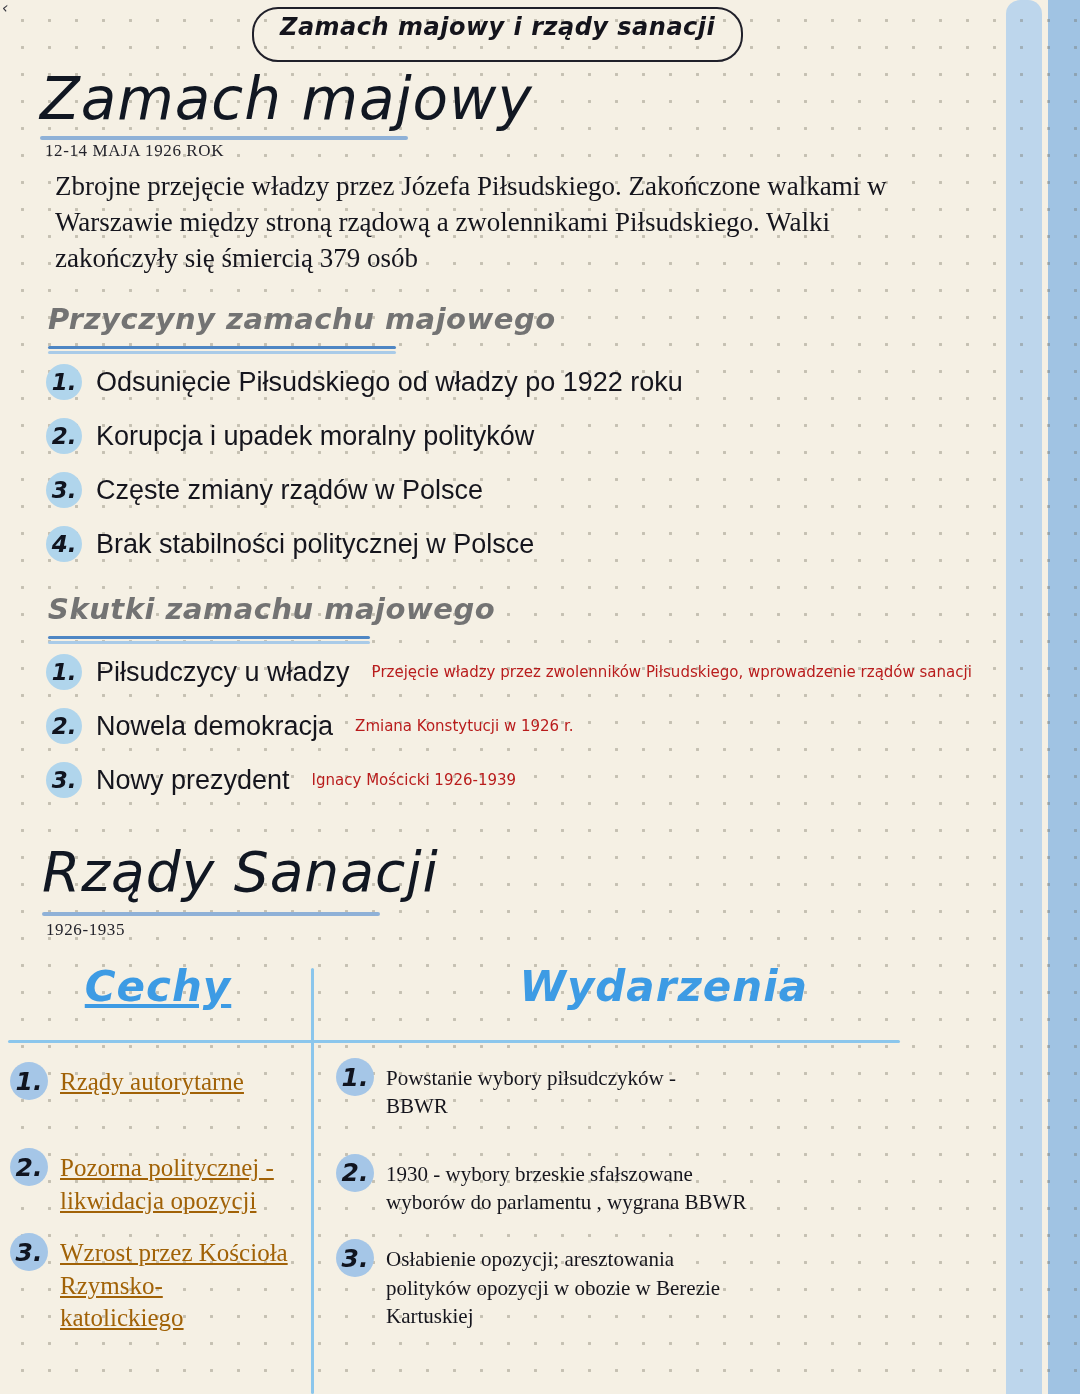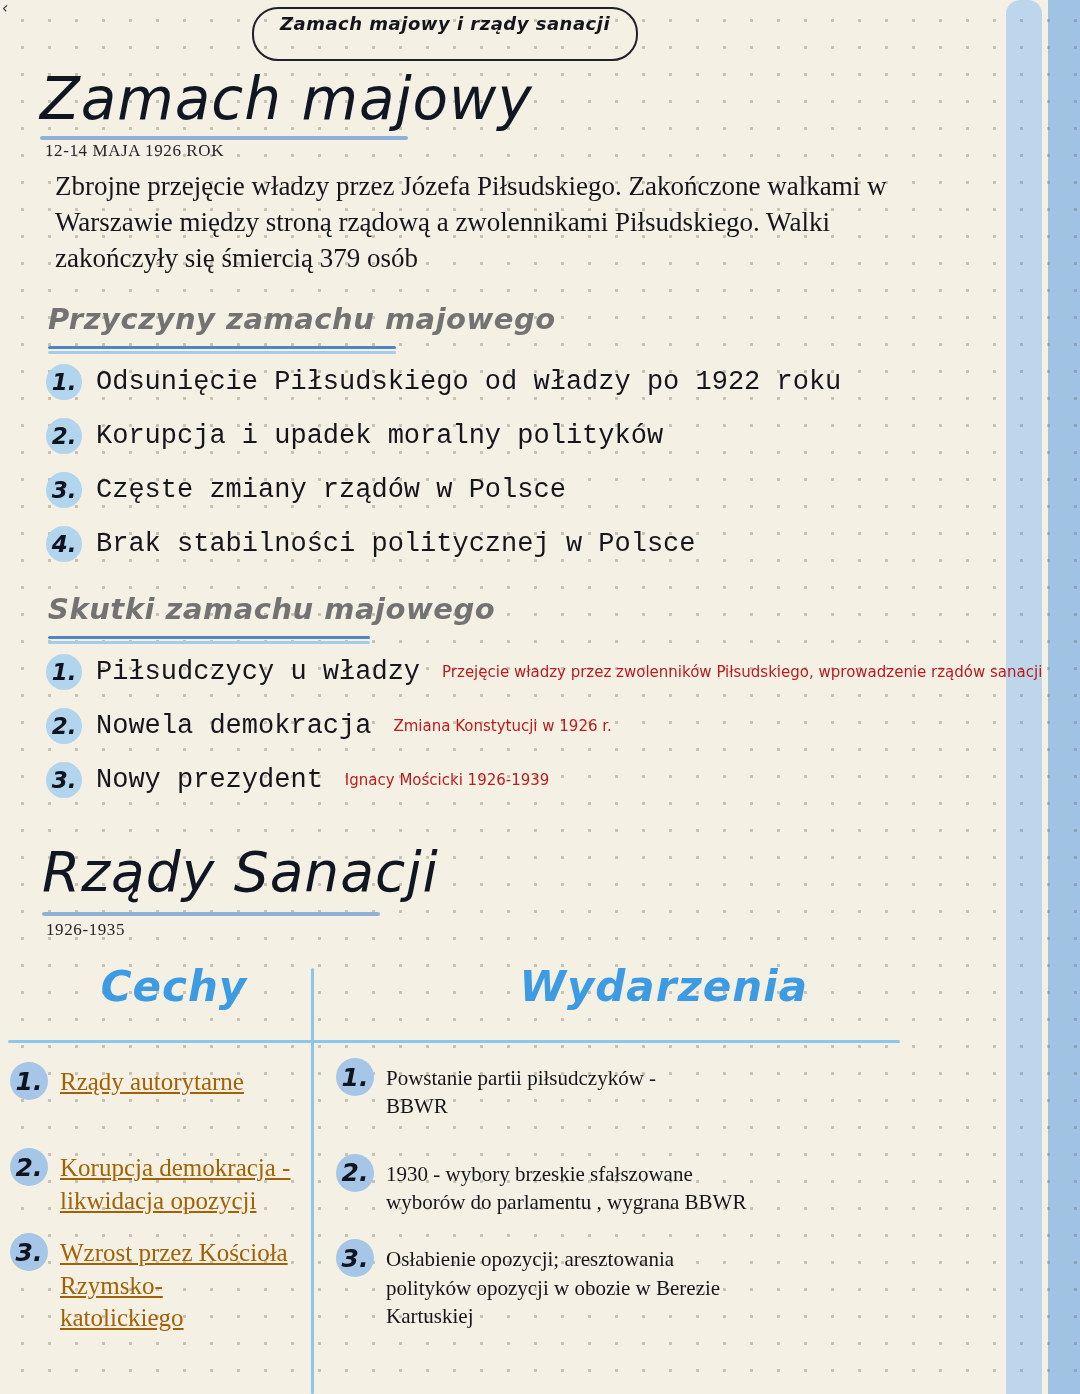--- a/index.html
+++ b/index.html
@@ -25,23 +25,23 @@
 
   .content { position:absolute; inset:0; z-index:2; }
 
   .hand { font-family:"DejaVu Sans", sans-serif; font-style:italic; }
 
   .corner-mark { position:absolute; left:2px; top:-2px; font-size:16px; color:#3a3a42; }
 
   .badge {
     position:absolute; left:252px; top:7px;
     border:2.5px solid #20202a; border-radius:26px;
-    padding:4px 26px 25px;
+    padding:4px 26px 19px;
     font-family:"DejaVu Sans", sans-serif; font-style:italic; font-weight:bold;
-    font-size:18px; color:#14141c; letter-spacing:0.5px;
+    font-size:24px; color:#14141c; letter-spacing:0.5px;
     background:transparent;
   }
 
   .h1, .h2 {
     position:absolute;
     font-family:"DejaVu Sans", sans-serif; font-style:italic; font-weight:normal;
     color:#111722; letter-spacing:1px; line-height:1;
   }
   .h1 { left:40px; top:70px; font-size:58px; }
   .h2 { left:42px; top:845px; font-size:55px; }
@@ -78,36 +78,36 @@
   .r1 { top:364px; } .r2 { top:418px; } .r3 { top:472px; } .r4 { top:526px; }
   .e1 { top:654px; } .e2 { top:708px; } .e3 { top:762px; }
 
   .num {
     width:36px; height:36px; flex:0 0 36px; border-radius:50%;
     background:#b0d5ec; color:#10141f;
     display:flex; align-items:center; justify-content:center;
     font-family:"DejaVu Sans", sans-serif; font-style:italic; font-weight:bold;
     font-size:23px;
   }
-  .row .txt { font-size:27px; color:#15151d; font-family:Liberation Mono, monospace; }
+  .row .txt { font-size:27px; color:#15151d; font-family:Liberation Sans, sans-serif; }
   .note {
     font-family:"DejaVu Sans", sans-serif; 
     font-size:15px; color:#b91c1c; margin-left:8px; white-space:nowrap;
   }
 
   
   .table { position:absolute; left:8px; top:958px; width:892px; height:436px; }
   .v-line { position:absolute; left:303px; top:10px; width:3px; height:426px; background:#8bc6ec; border-radius:2px; }
   .h-line { position:absolute; left:0; top:82px; width:100%; height:3px; background:#8bc6ec; border-radius:2px; }
   .col-h {
     position:absolute; top:4px;
     font-family:"DejaVu Sans", sans-serif; font-style:italic; font-weight:bold;
     font-size:42px; color:#3d9be4; text-align:center; letter-spacing:1px;
   }
-  .col-h.cechy { left:16px; width:300px; }
+  .col-h.cechy { left:0; width:300px;text-decoration:underline; }
   .col-h.wyd   { left:320px; width:480px;text-align:right; }
 
   .col { position:absolute; }
   .col-left  { left:2px;  top:104px; width:296px; }
   .col-right { left:328px; top:100px; width:440px; }
 
   .t-item { display:flex; gap:12px; align-items:flex-start; }
   .t-item .num { width:38px; height:38px; flex:0 0 38px; font-size:25px; background:#a5c6e7; margin-top:0; }
   .col-left  .t-txt { font-size:25px; line-height:1.3; color:#a16207; padding-top:4px;text-decoration:underline; }
   .col-right .t-txt { font-size:21px; line-height:1.35; color:#15151d; padding-top:6px; }
@@ -192,39 +192,39 @@
       <div class="col col-left">
         <div class="t-item">
           <span class="num">1.</span>
           <span class="t-txt">
             <span>Rządy autorytarne</span>
           </span>
         </div>
         <div class="t-item">
           <span class="num">2.</span>
           <span class="t-txt">
-            <span>Korupcja demokracja -</span>
+            <span>Pozorna politycznej -</span>
             <span>likwidacja opozycji</span>
           </span>
         </div>
         <div class="t-item">
           <span class="num">3.</span>
           <span class="t-txt">
             <span>Wzrost przez Kościoła</span>
             <span>Rzymsko-</span>
             <span>katolickiego</span>
           </span>
         </div>
       </div>
 
       <div class="col col-right">
         <div class="t-item">
           <span class="num">1.</span>
           <span class="t-txt">
-            <span>Powstanie partii piłsudczyków -</span>
+            <span>Powstanie wybory piłsudczyków -</span>
             <span>BBWR</span>
           </span>
         </div>
         <div class="t-item">
           <span class="num">2.</span>
           <span class="t-txt">
             <span>1930 - wybory brzeskie sfałszowane</span>
             <span>wyborów do parlamentu , wygrana BBWR</span>
           </span>
         </div>

